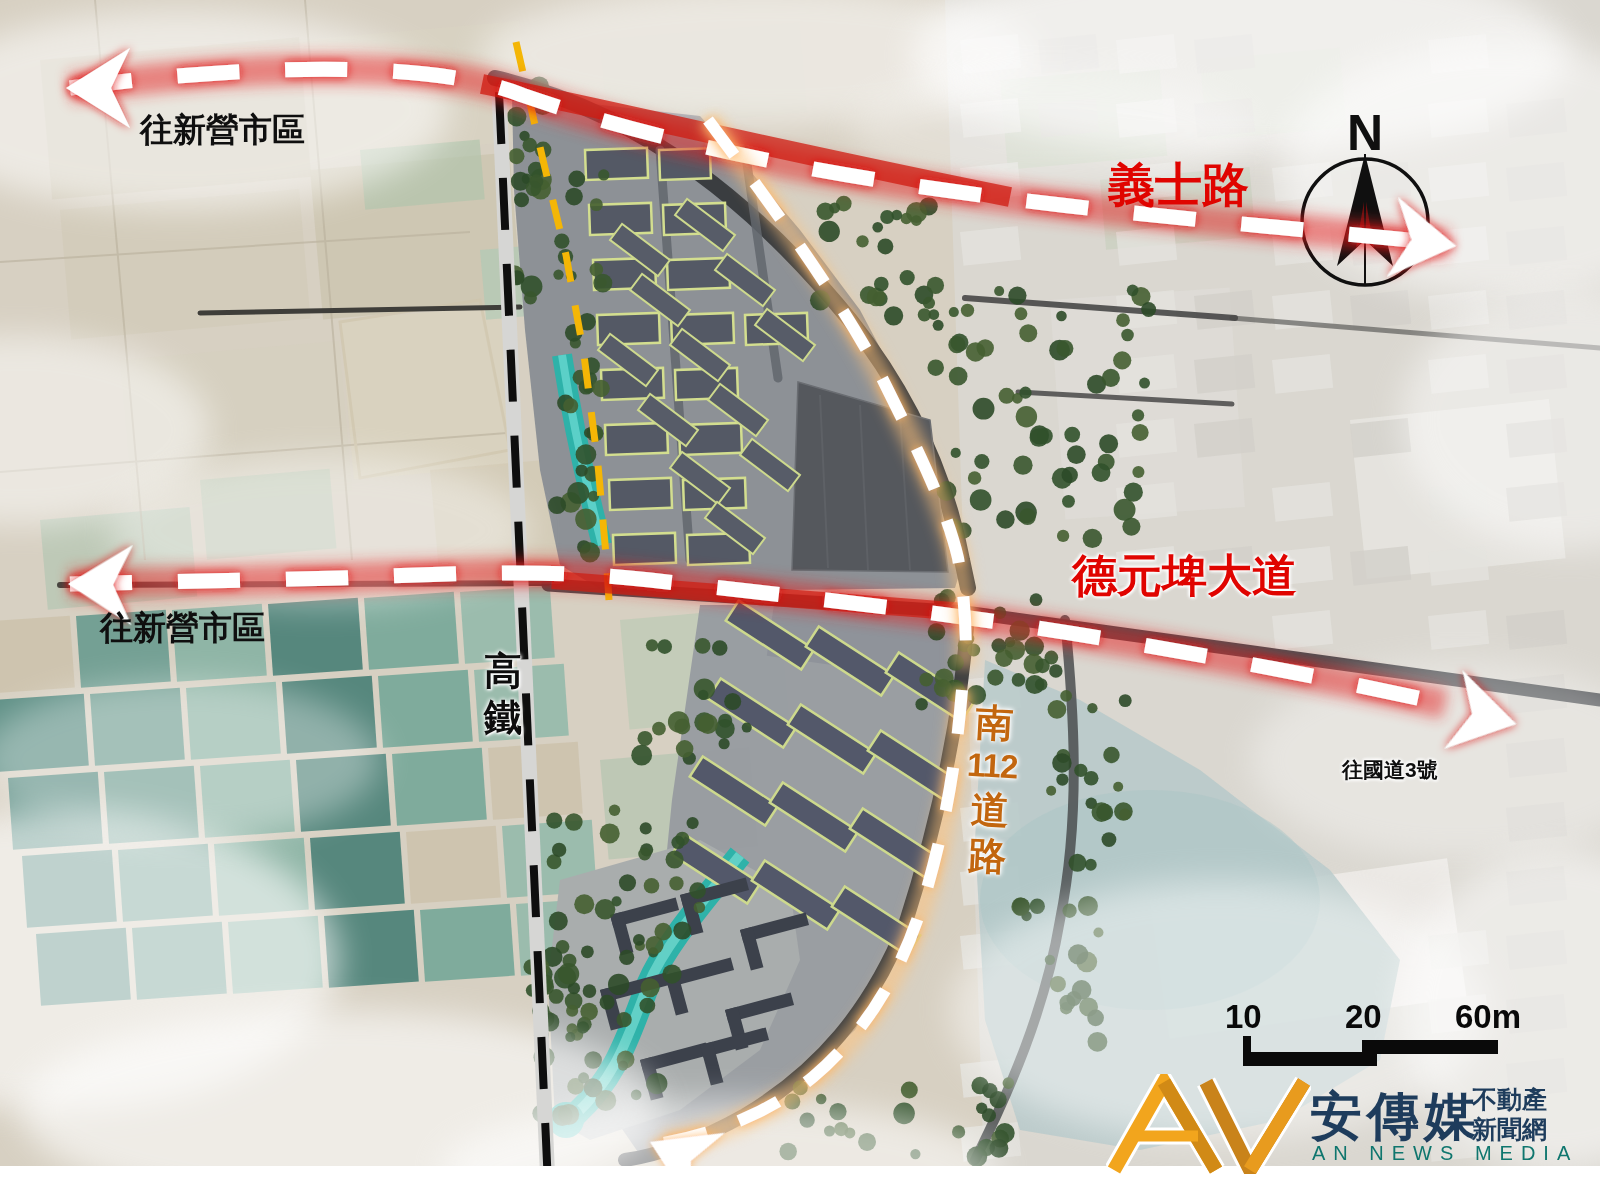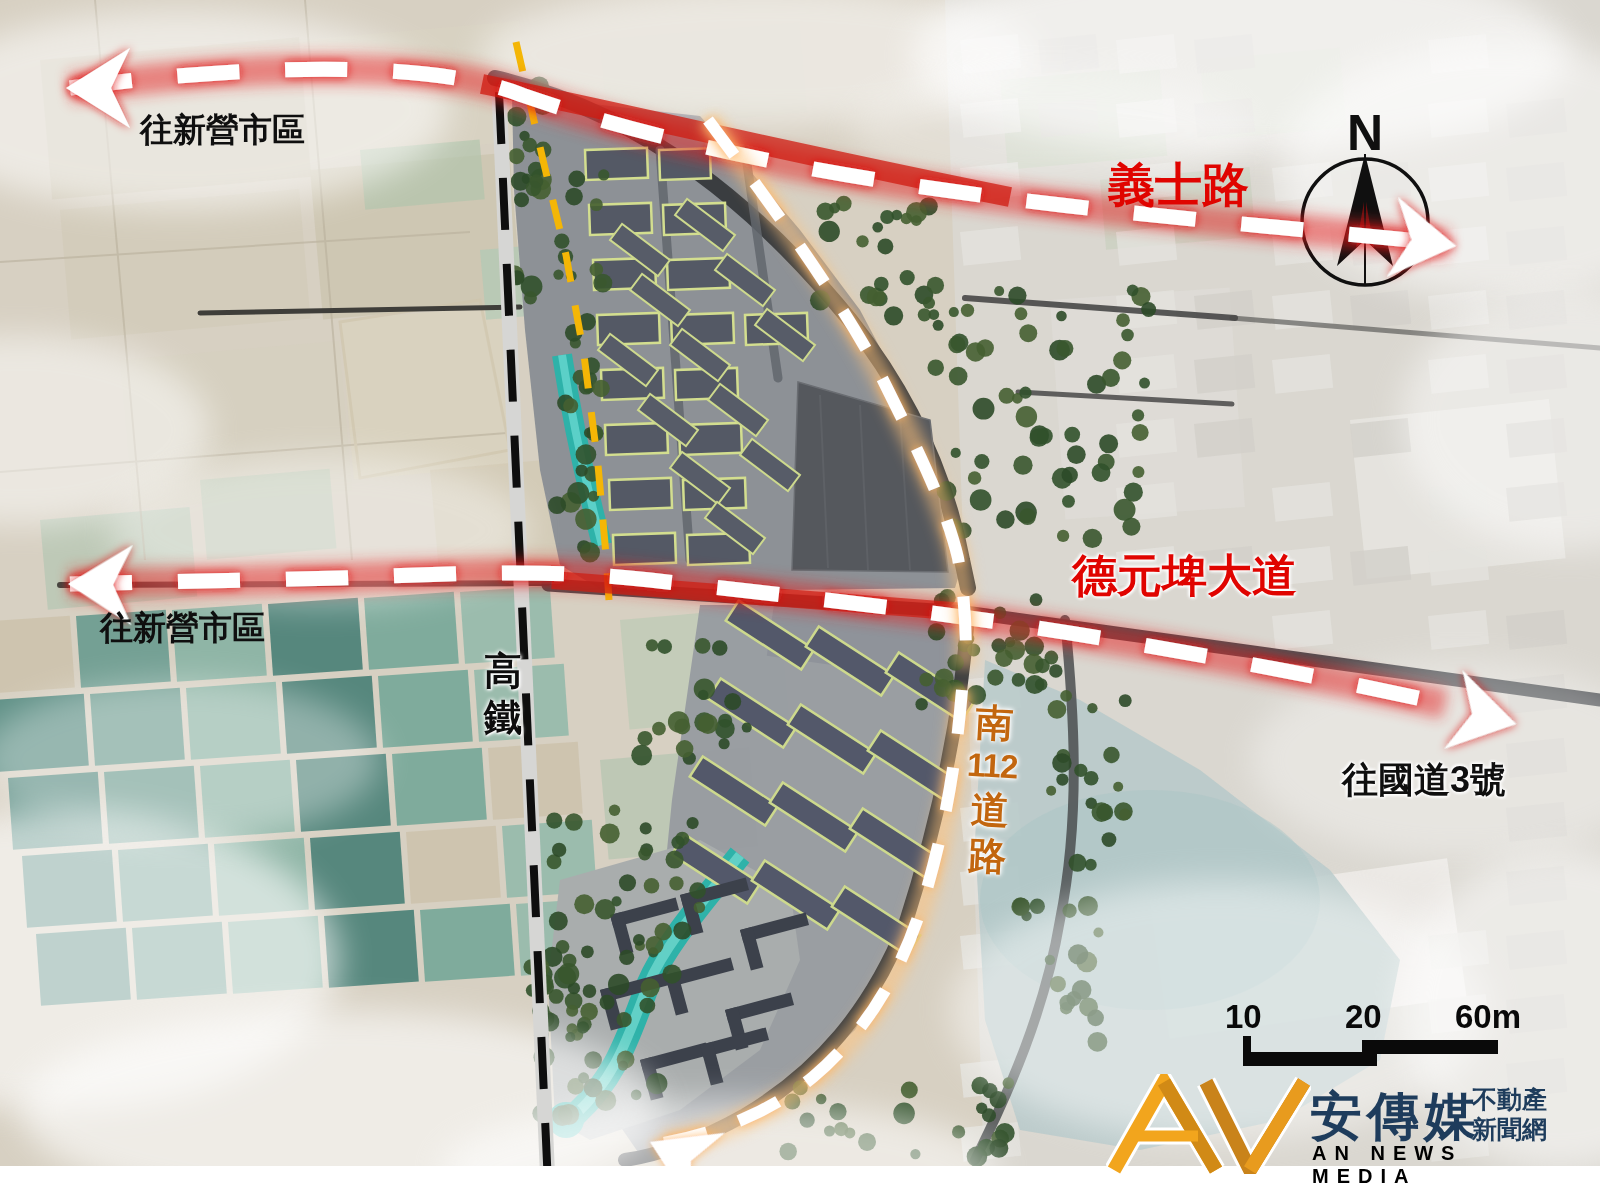--- a/index.html
+++ b/index.html
@@ -18,21 +18,21 @@
   #s112-label .num{font-size:33px;letter-spacing:-1px;}
   .bottom-strip{position:absolute;left:0;top:1166px;width:1600px;height:34px;background:#ffffff;z-index:5;}
   
   .sb{position:absolute;z-index:10;}
   .sb .num{position:absolute;font-weight:bold;font-size:33px;color:#090909;text-align:center;}
   .sb .bar{position:absolute;background:#0a0a0a;}
   
   .logo{position:absolute;left:1100px;top:1070px;width:480px;height:110px;z-index:11;}
   .logo .brand{position:absolute;left:210px;top:12px;font-size:52px;font-weight:bold;color:#1e3c5c;letter-spacing:5px;text-align:right;}
   .logo .tag{position:absolute;left:372px;top:14px;font-size:25px;font-weight:bold;color:#1e3c5c;line-height:1.2;}
-  .logo .sub{position:absolute;left:212px;top:72px;font-size:20px;font-weight:bold;color:#000000;letter-spacing:8px;}
+  .logo .sub{position:absolute;left:212px;top:72px;font-size:20px;font-weight:normal;color:#0f766e;letter-spacing:8px;}
 </style>
 </head>
 <body>
 
 <div class="stage">
 
 <svg class="map" width="1600" height="1200" viewBox="0 0 1600 1200">
   <defs>
     <filter id="fblur" x="-60%" y="-60%" width="220%" height="220%">
           <feGaussianBlur stdDeviation="7"></feGaussianBlur>
@@ -677,21 +677,21 @@
     <path d="M962,690 C956,762 946,822 926,892 C903,972 866,1032 813,1077 C768,1114 713,1134 664,1143" stroke="#ffc27a" stroke-width="22" opacity="0.55" filter="url(#fblur)"></path>
     <path d="M962,690 C956,762 946,822 926,892 C903,972 866,1032 813,1077 C768,1114 713,1134 664,1143" stroke="#ffffff" stroke-width="12" stroke-dasharray="44 34" filter="url(#fwarm)"></path>
     <use href="#dartL" transform="translate(650,1142) rotate(25)" fill="#fff" filter="url(#fwarm)"></use>
   </g>
 </svg>
 
 <div class="lbl" style="left:92px;top:108px;font-size:33px;margin-left:48px;">往新營市區</div>
 <div class="lbl red" style="left:1108px;top:154px;font-size:47px;">義士路</div>
 <div class="lbl red halo" style="left:1072px;top:546px;font-size:45px;">德元埤大道</div>
 <div class="lbl" style="left:100px;top:606px;font-size:33px;">往新營市區</div>
-<div class="lbl halo" style="left:1342px;top:756px;font-size:36px;">往國道3號</div>
+<div class="lbl halo" style="left:1342px;top:756px;font-size:21px;">往國道3號</div>
 
 <div class="vstack" id="hsr-label">
   <div>高</div>
   <div>鐵</div>
 </div>
 
 <div class="vstack" id="s112-label">
   <div>南</div>
   <div class="num">112</div>
   <div>道</div>

